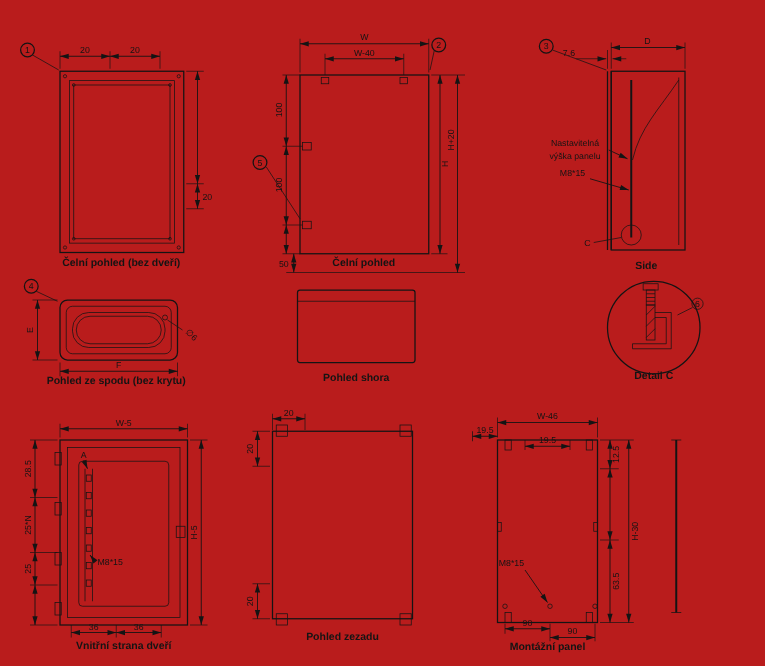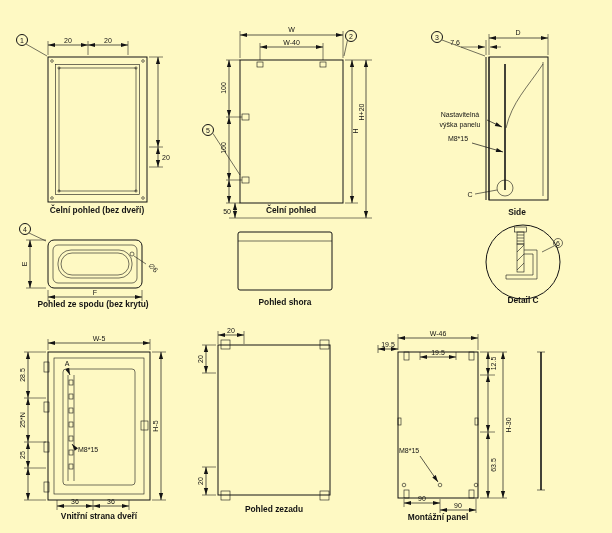--- a/index.html
+++ b/index.html
@@ -1,16 +1,16 @@
 <!DOCTYPE html>
 <html><head>
 <meta charset="utf-8">
 <style>
   html,body{margin:0;padding:0;background:#fff;}
-  .canvas{width:612px;height:533px;background:#fef9c3;position:relative;overflow:hidden;}
+  .canvas{width:612px;height:533px;background:#b91c1c;position:relative;overflow:hidden;}
   svg{display:block;}
   svg text{font-family:"Liberation Sans",sans-serif;fill:#141414;}
   .dt{font-size:7px;}
   .mid{text-anchor:middle;}
   .end{text-anchor:end;}
   .cap{font-size:8.4px;font-weight:bold;text-anchor:middle;}
   .bal{font-size:7px;text-anchor:middle;}
   .note{font-size:7px;text-anchor:middle;}
   .obj{fill:none;stroke:#141414;stroke-width:1;}
   .thin{fill:none;stroke:#141414;stroke-width:0.6;}

